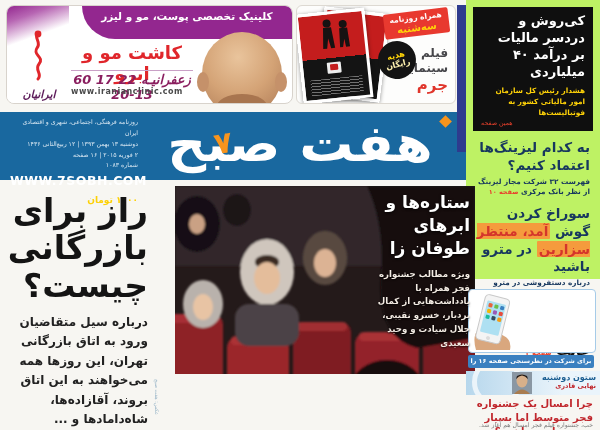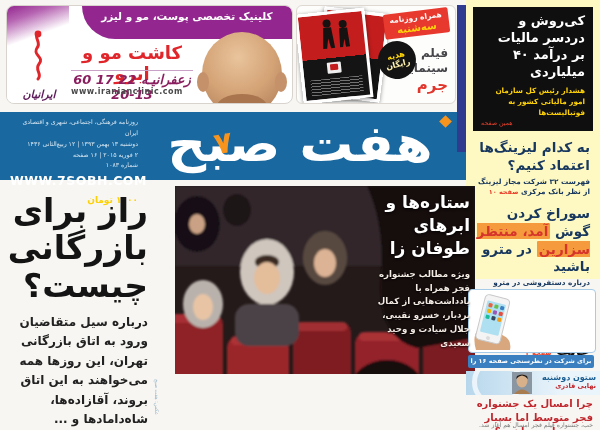--- a/index.html
+++ b/index.html
@@ -49,21 +49,21 @@
   .film-badge .b1{font-size:8px;font-weight:bold;color:#ffd408;}
   .film-badge .b2{font-size:8px;font-weight:bold;color:#fff2b0;}
   .film-t1{margin-top:10px;text-align:right;padding-right:4px;color:#46464a;font-size:12px;
            font-weight:900;line-height:1.25;}
   .film-title{text-align:right;padding-right:4px;color:#e0362c;font-size:15px;font-weight:900;}
 
   
   .navy-strip{left:457px;top:5px;width:9px;height:147px;background:#2e3b8e;z-index:5;}
 
   
-  .yellow-col{left:466px;top:0;width:134px;height:279px;background:#fef9c3;}
+  .yellow-col{left:466px;top:0;width:134px;height:279px;background:#bef264;}
   .black-box{margin:7px 7px 5px;background:#0f0f0f;padding:6px 8px 5px;}
   .black-box .t{color:#fff;font-size:13px;font-weight:900;line-height:1.3;}
   .black-box .s{color:#fdd108;font-size:7.3px;font-weight:bold;line-height:1.55;margin-top:4px;}
   .black-box .r{color:#e8412c;font-size:6.3px;text-align:left;margin-top:1px;}
   .teaser{padding:3px 10px 4px;}
   .teaser .t{color:#17375e;font-size:13.5px;font-weight:900;line-height:1.3;}
   .teaser .s{color:#17375e;font-size:7.3px;font-weight:bold;line-height:1.5;margin-top:2px;}
   .teaser .ref{color:#e8412c;font-size:6.5px;font-weight:bold;}
   .hl{background:#f59b3d;color:#d5352b;padding:0 2px;border-radius:1px;}
   .teaser.dark .t{color:#111;}

